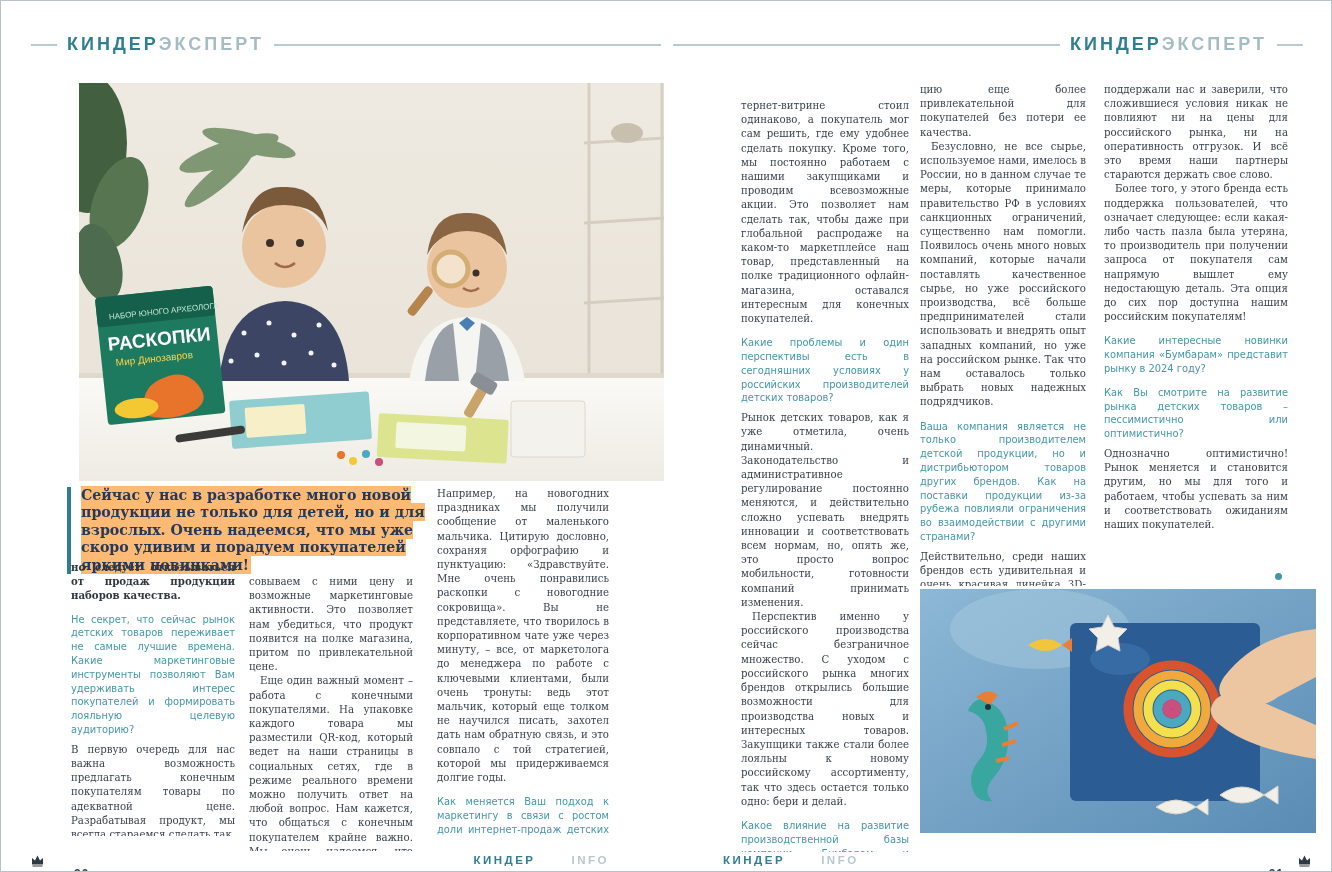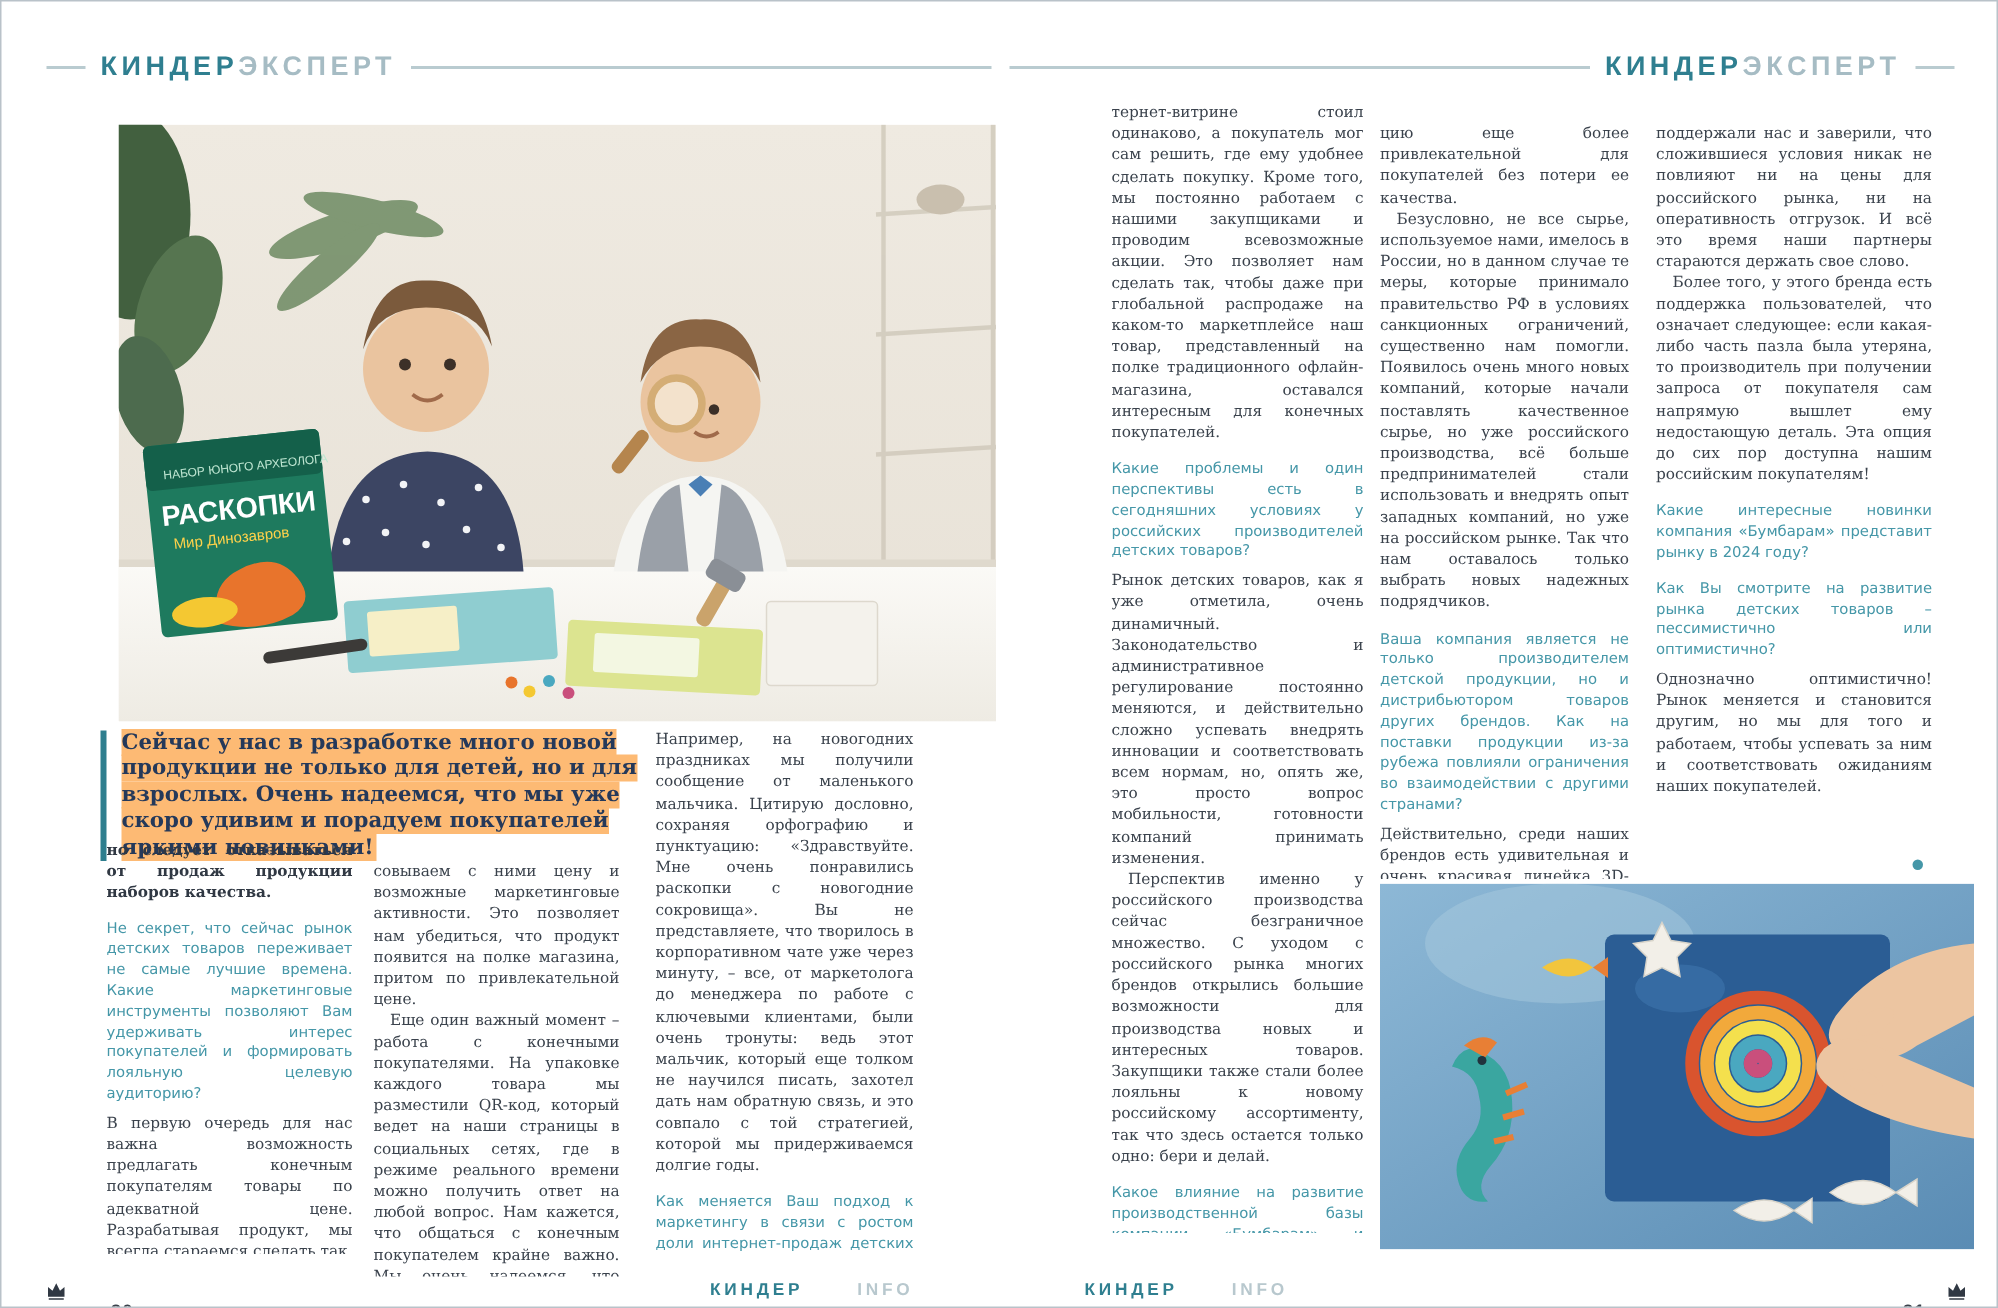--- a/index.html
+++ b/index.html
@@ -24,21 +24,21 @@
   
   .quote{position:absolute;left:66px;top:486px;width:372px;
          border-left:4px solid #2e7e8e;padding-left:10px;
          font-weight:bold;font-size:14.2px;line-height:17.4px;color:#25395a;}
   .quote span{background:#fdba74;padding:1px 2px 1px 0;}
   
   .col{position:absolute;overflow:hidden;}
   .lcol1{left:70px;top:559px;width:164px;height:276px;}
   .lcol2{left:248px;top:574px;width:164px;height:276px;}
   .lcol3{left:436px;top:486px;width:172px;height:349px;}
-  .rcolA{left:740px;top:68px;width:168px;height:753px;}
+  .rcolA{left:740px;top:98px;width:168px;height:753px;}
   .rcolB{left:919px;top:82px;width:166px;height:503px;}
   .rcolC{left:1103px;top:82px;width:184px;height:503px;}
   .col p{margin:0;text-align:justify;font-size:10.2px;line-height:14.2px;
          color:#3a424c;}
   .col p.lead{font-weight:bold;color:#303843;}
   .col p.q{font-family:"DejaVu Sans",sans-serif;color:#4597a8;
            font-size:9.9px;line-height:13.8px;margin:10px 0 6px 0;}
   .col p.ind{text-indent:11px;}
   .endmark{position:absolute;right:6px;bottom:6px;width:7px;height:7px;
            border-radius:50%;background:#4597a8;}

